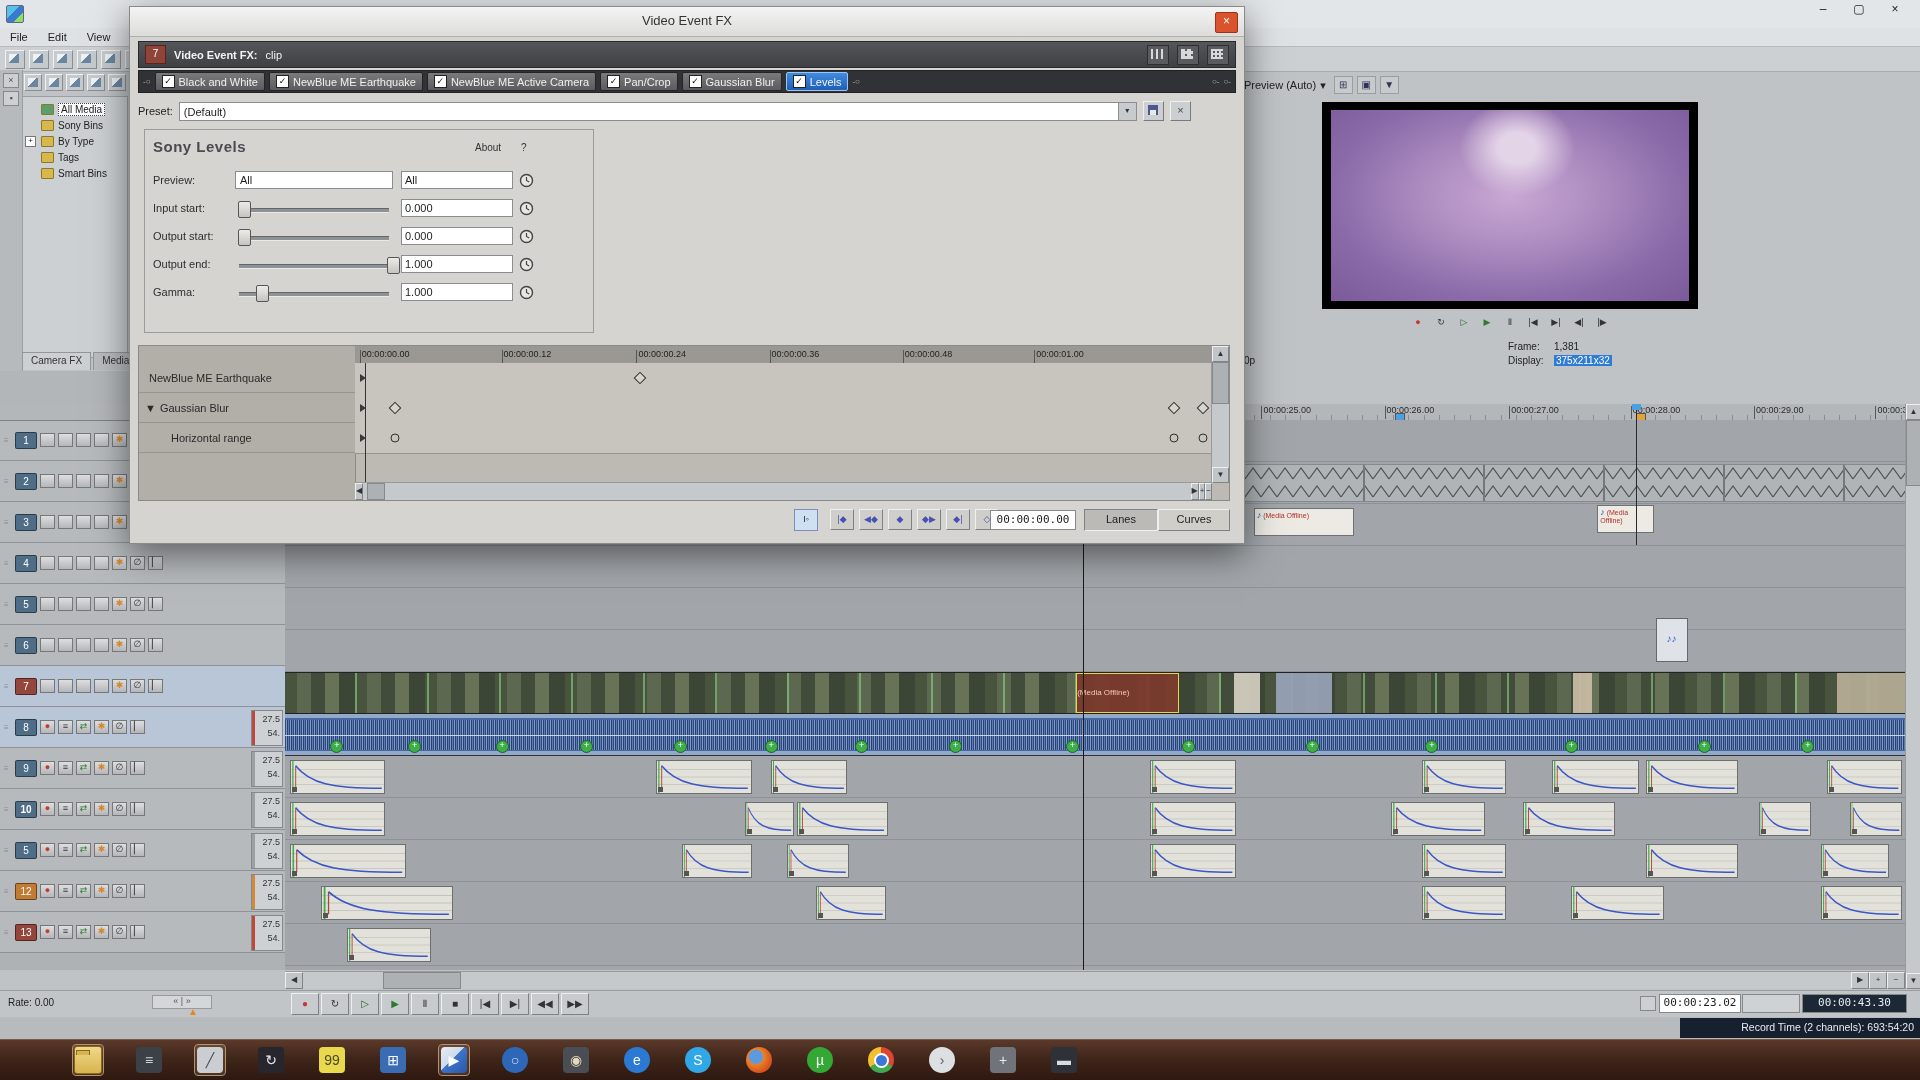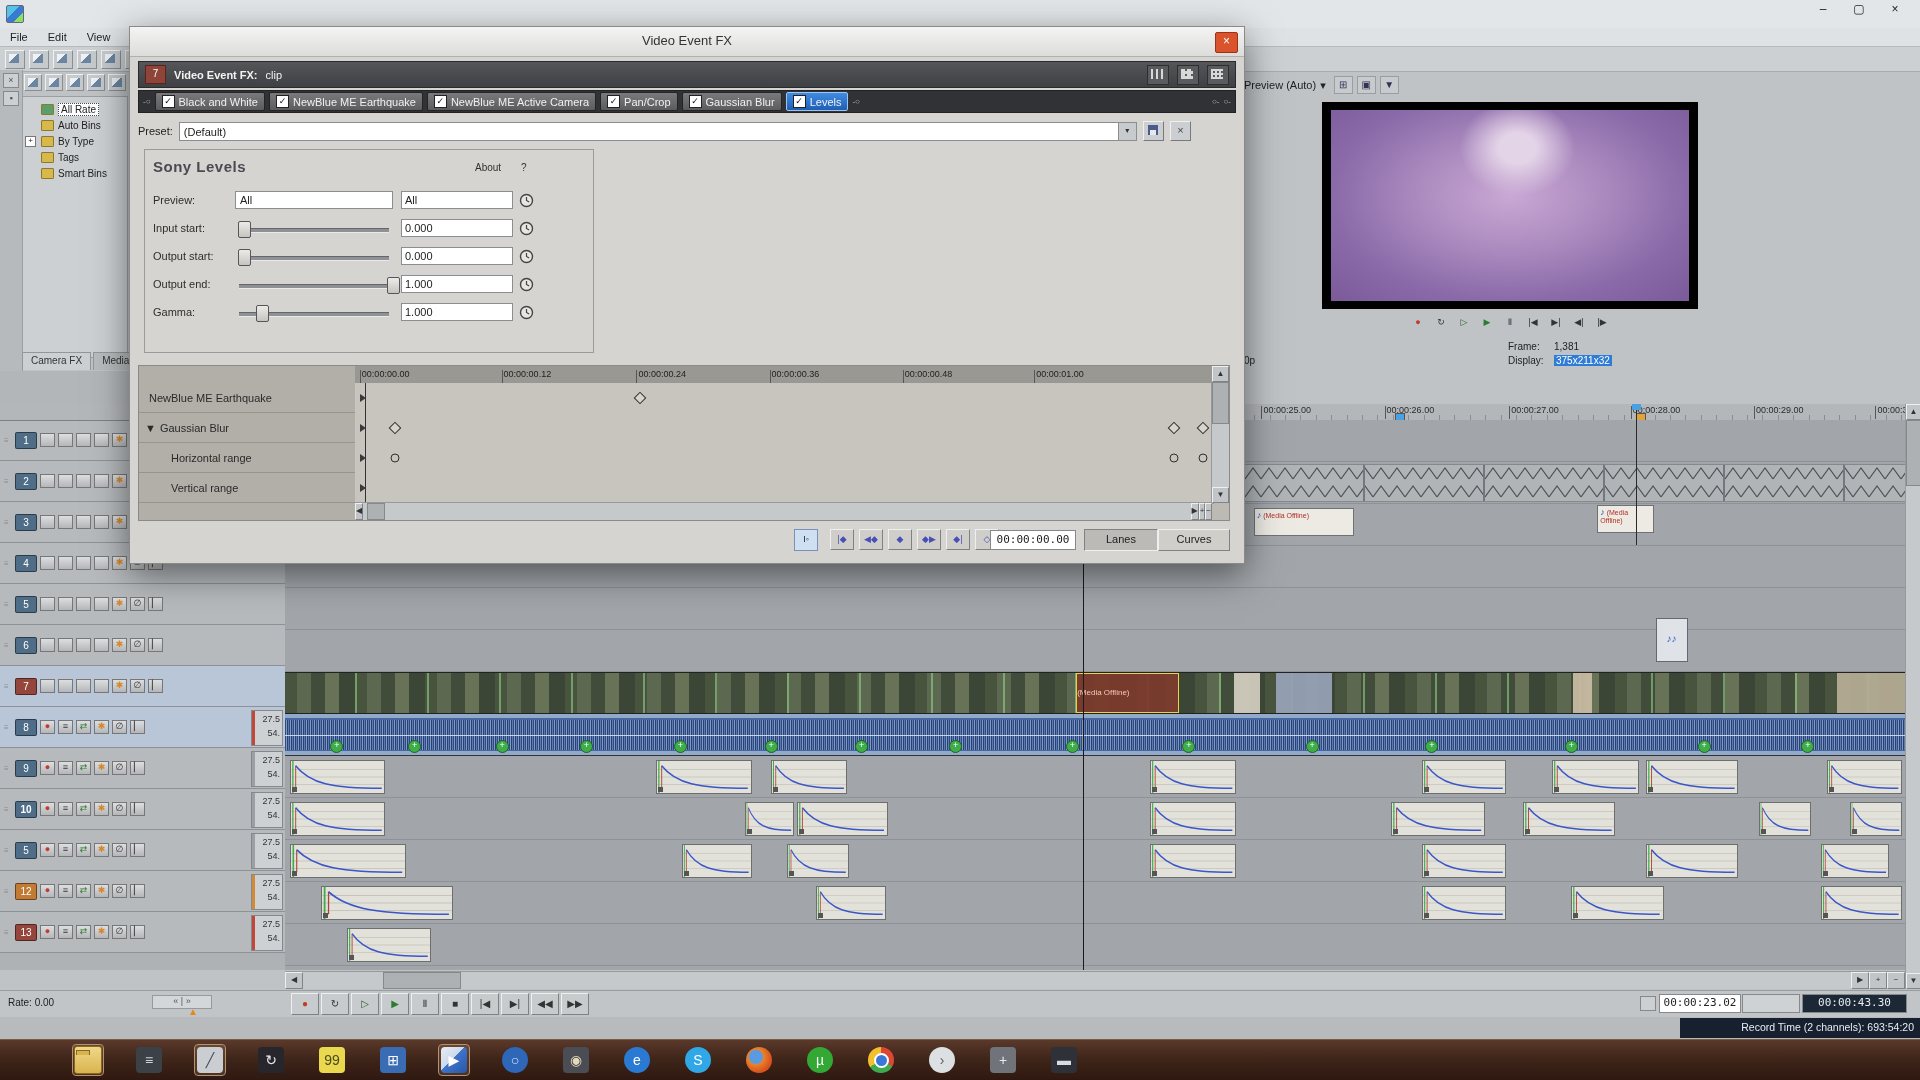--- a/index.html
+++ b/index.html
@@ -103,21 +103,21 @@
   .vframe{position:absolute;left:1322px;top:102px;width:376px;height:207px;background:#000;}
   .vimg{position:absolute;left:9px;top:8px;right:9px;bottom:8px;
     background:radial-gradient(ellipse at 52% 20%,#e4d4e8 0 7%,rgba(228,212,232,0) 22%),
       radial-gradient(ellipse at 50% 45%,#c9a8d4 0%,#a887bd 40%,#8a6aa8 70%,#7a5a98 100%);}
   .prevtrans{position:absolute;left:1322px;top:313px;width:376px;display:flex;justify-content:center;gap:3px;}
   .ptbtn{min-width:18px;height:17px;font-size:9px;line-height:16px;text-align:center;color:#333;border:1px solid transparent;}
   .pinfo{position:absolute;font-size:10px;color:#222;white-space:nowrap;}
   .dispsel{background:#2e7cd6;color:#fff;padding:0 2px;}
   
   .dialog{position:absolute;left:129px;top:6px;width:1114px;height:536px;background:#d6d4d0;border:1px solid #8a8a8a;
-    box-shadow:0 10px 34px rgba(0,0,0,.5);z-index:40;margin-top:20px;}
+    box-shadow:0 10px 34px rgba(0,0,0,.5);z-index:40;}
   .dlgtitle{position:absolute;left:0;top:0;width:100%;height:29px;background:linear-gradient(#f4f4f4,#dcdcda);border-bottom:1px solid #b0b0ae;
     text-align:center;font-size:13px;line-height:28px;color:#333;}
   .dlgclose{position:absolute;right:6px;top:5px;width:21px;height:19px;background:#d9532c;border:1px solid #9c3318;color:#fff;
     font-size:12px;line-height:17px;text-align:center;border-radius:2px;}
   .dlghdr{position:absolute;left:8px;top:34px;width:1098px;height:27px;background:linear-gradient(#55565a,#3f4043);border:1px solid #2a2a2c;
     display:flex;align-items:center;gap:8px;color:#f2f2f2;box-sizing:border-box;padding:0 6px;}
   .badge7{width:19px;height:17px;background:#8e4438;border:1px solid #5a241c;color:#fff;font-size:10px;line-height:16px;text-align:center;}
   .hdric{width:20px;height:18px;background:#5a5b5e;border:1px solid #2e2e30;position:relative;}
   .hdric i{position:absolute;left:3px;top:3px;width:12px;height:10px;display:block;}
   .hdric .g1{background:repeating-linear-gradient(90deg,#d8d8d8 0 2px,transparent 2px 5px);}
@@ -253,26 +253,26 @@
 
   <div class="leftstrip">
       <div class="mini">×</div>
       <div class="mini">▪</div>
     </div>
 
   <div class="mediapanel">
       <div class="treeitem sel">
       <span class="exp" style="visibility:hidden"></span>
       <span class="ic" style="background: rgb(90, 158, 106);"></span>
-      <span class="lbl">All Rate</span>
+      <span class="lbl">All Media</span>
     </div>
       <div class="treeitem">
       <span class="exp" style="visibility:hidden"></span>
       <span class="ic" style="background: rgb(216, 184, 74);"></span>
-      <span class="lbl">Auto Bins</span>
+      <span class="lbl">Sony Bins</span>
     </div>
       <div class="treeitem">
       <span class="exp" style="visibility: visible;">+</span>
       <span class="ic" style="background: rgb(216, 184, 74);"></span>
       <span class="lbl">By Type</span>
     </div>
       <div class="treeitem">
       <span class="exp" style="visibility:hidden"></span>
       <span class="ic" style="background: rgb(216, 184, 74);"></span>
       <span class="lbl">Tags</span>
@@ -1192,31 +1192,20 @@
           </div>
           <div class="kfrow">
             <div>
                 <span class="kf tri" style="left: 0.8%;"></span>
                 <span class="kf cir" style="left: 4.6%;"></span>
                 <span class="kf cir" style="left: 95.4%;"></span>
                 <span class="kf cir" style="left: 98.7%;"></span>
               </div>
           </div>
         </div>
-          <div style="position:relative;height:30px;">
-          <div class="kfrowlab">
-            <span></span>
-            <span class="ind" style="margin-left: 22px;">Vertical range</span>
-          </div>
-          <div class="kfrow">
-            <div>
-                <span class="kf tri" style="left: 0.8%;"></span>
-              </div>
-          </div>
-        </div>
         </div>
       <div class="kfcursor" style="left: calc(0.9% + 216px); margin-left: 0px;"></div>
       <div class="kfvscroll">
         <div class="sbtn">▲</div>
         <div class="kfvthumb"></div>
         <div class="sbtn" style="position:absolute;bottom:0;left:0;right:0;margin:auto;">▼</div>
       </div>
       <div class="kfhscroll">
         <div class="sbtn">◀</div>
         <div class="htrack">

